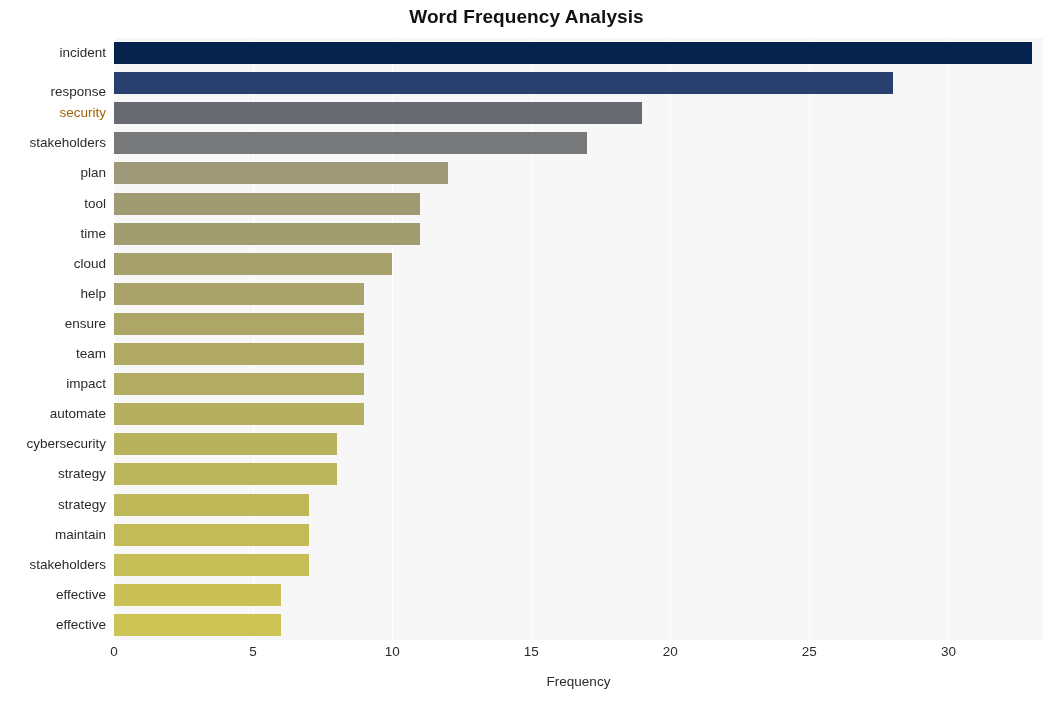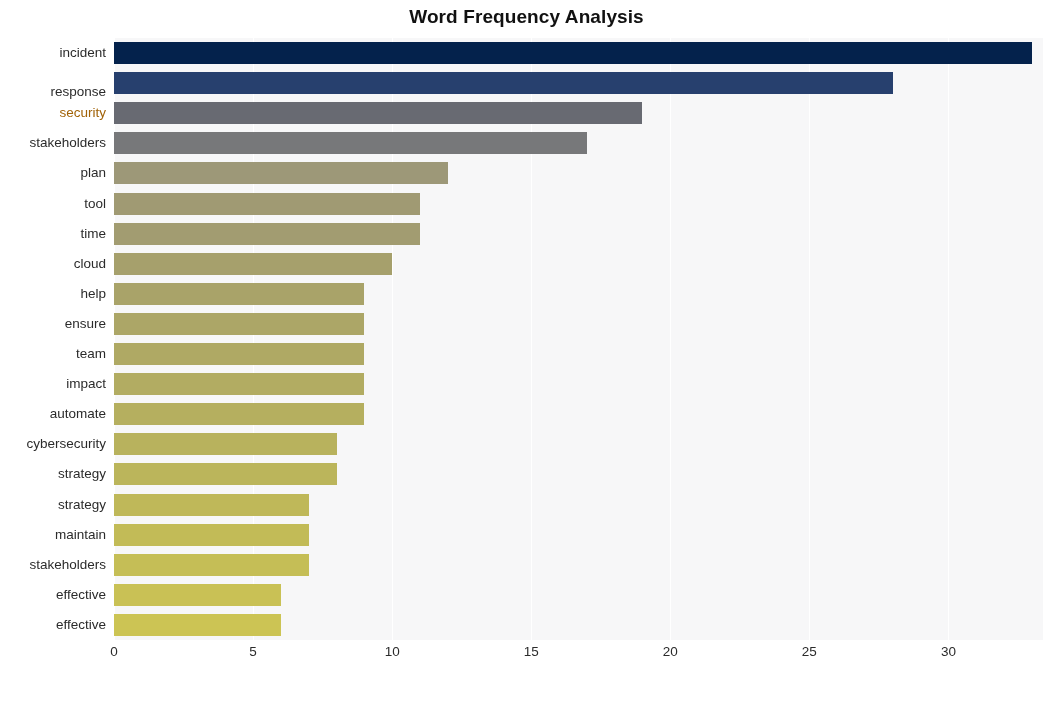--- a/index.html
+++ b/index.html
@@ -210,14 +210,15 @@
   <div id="xlabels">
       <div class="xlabel" style="left: 114px; color: rgb(43, 43, 43);">0</div>
       <div class="xlabel" style="left: 253.072px; color: rgb(43, 43, 43);">5</div>
       <div class="xlabel" style="left: 392.144px; color: rgb(43, 43, 43);">10</div>
       <div class="xlabel" style="left: 531.216px; color: rgb(43, 43, 43);">15</div>
       <div class="xlabel" style="left: 670.287px; color: rgb(43, 43, 43);">20</div>
       <div class="xlabel" style="left: 809.359px; color: rgb(43, 43, 43);">25</div>
       <div class="xlabel" style="left: 948.431px; color: rgb(43, 43, 43);">30</div>
     </div>
 
+  <div id="xaxis-title">Frequency</div>
 
 </div>
 
 </body></html>

